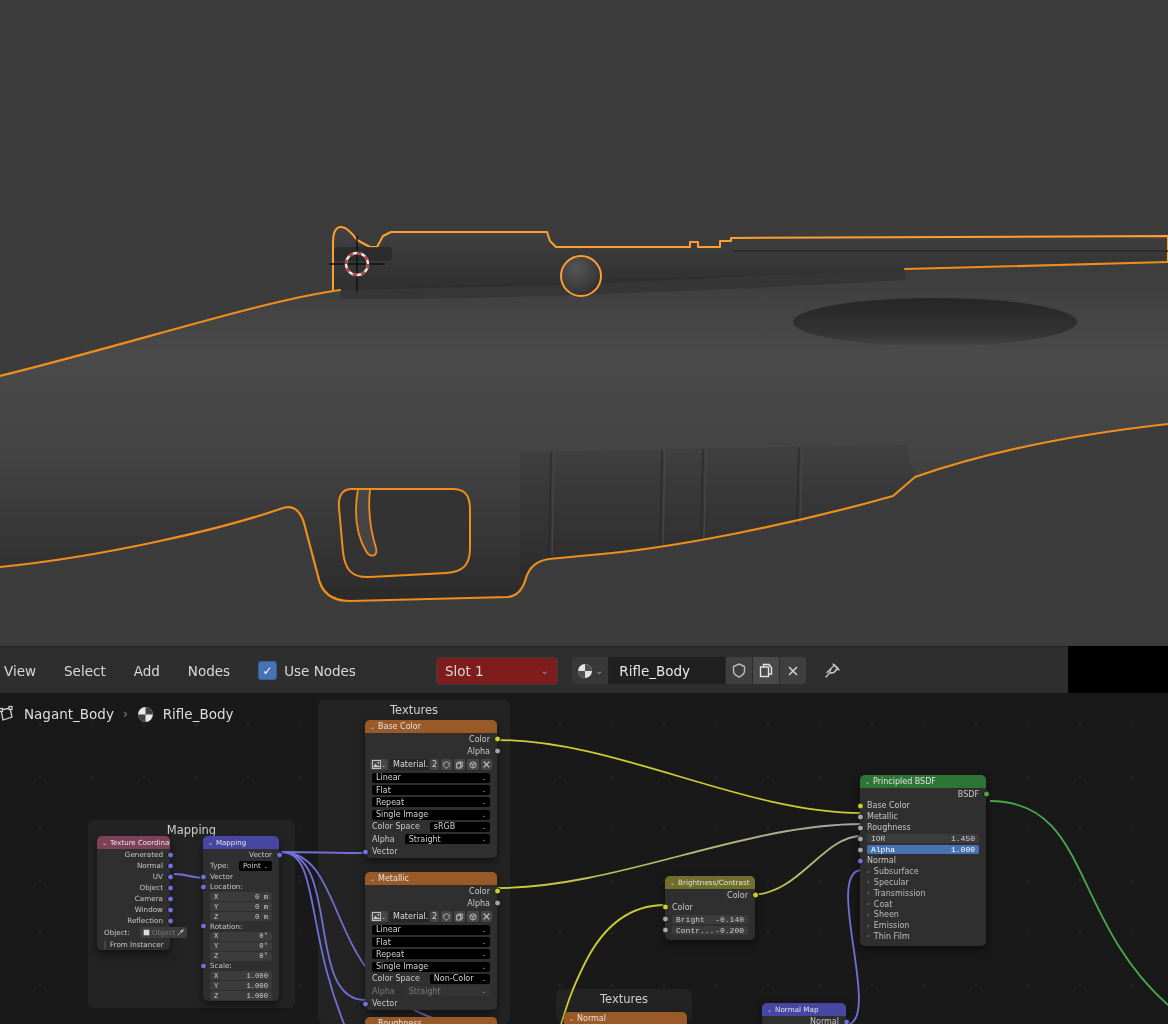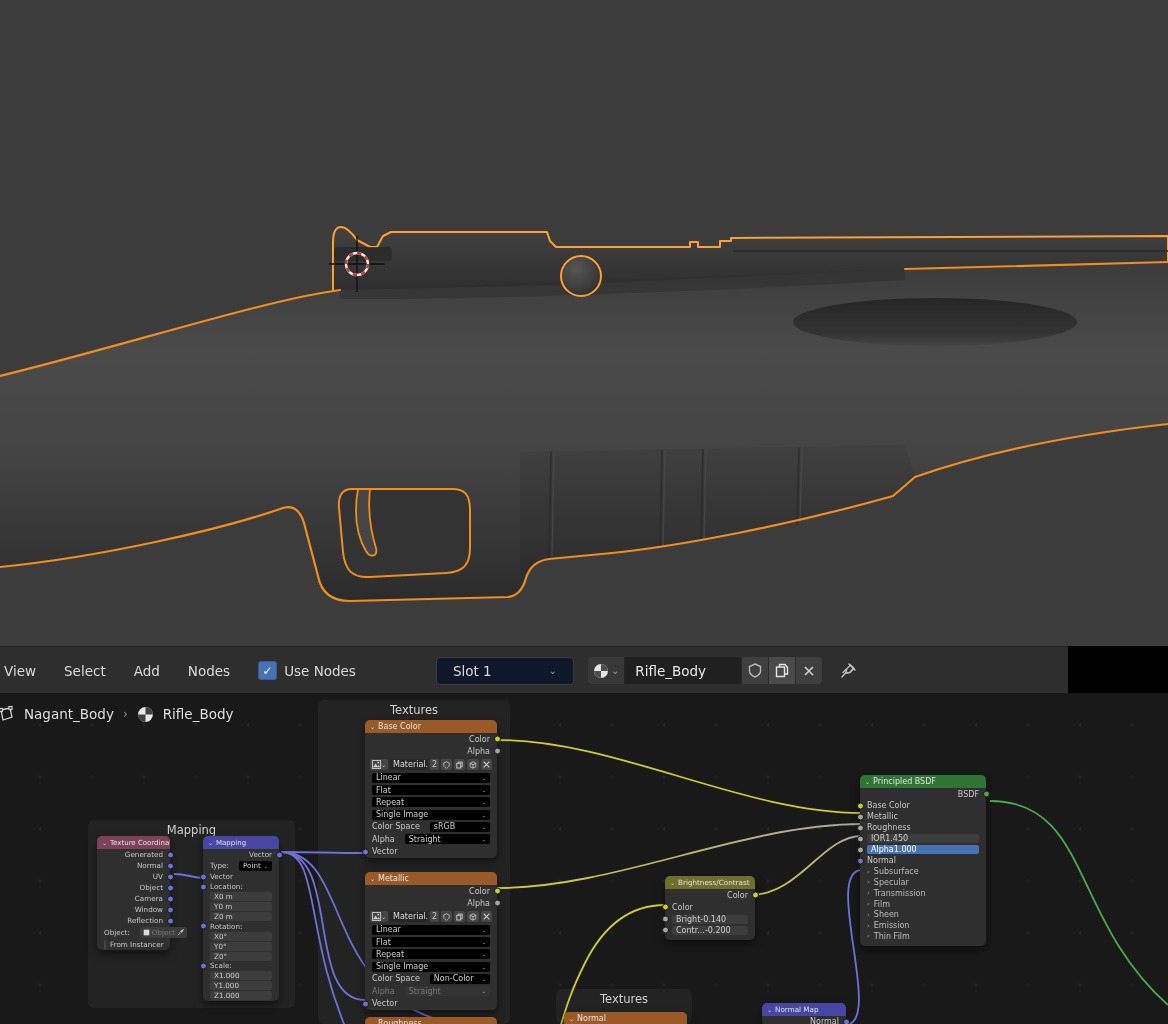--- a/index.html
+++ b/index.html
@@ -8,22 +8,22 @@
   
   #viewport{position:absolute;left:0;top:0;width:1168px;height:646px;background:#3c3c3c;}
   
   #nheader{position:absolute;left:0;top:646px;width:1068px;height:47px;background:#2e2e2e;
            border-top:1px solid #242424;display:flex;align-items:center;color:#d9d9d9;font-size:13.5px;}
   .menu-item{padding:0 14px;cursor:default;}
   .menu-item:first-child{padding-left:4px;}
   .chkwrap{display:flex;align-items:center;gap:7px;margin-left:14px;}
   .chkbox{width:17px;height:17px;background:#4772b3;border-radius:3px;border:1px solid #3a5f96;
           display:flex;align-items:center;justify-content:center;color:#fff;font-size:12px;line-height:1;}
-  .slot-dd{margin-left:80px;width:104px;height:26px;background:#0f172a;border:1px solid #3d3d3d;border-radius:4px;
-           display:flex;align-items:center;justify-content:space-between;padding:0 16px;}
+  .slot-dd{margin-left:80px;width:104px;height:26px;background:#7f1d1d;border:1px solid #3d3d3d;border-radius:4px;
+           display:flex;align-items:center;justify-content:space-between;padding:0 8px;}
   .dd-chev{color:#9a9a9a;font-size:10px;}
   .mat-widget{margin-left:14px;display:flex;align-items:stretch;height:27px;border-radius:4px;overflow:hidden;}
   .mat-sph{background:#383838;display:flex;align-items:center;gap:2px;padding:0 5px;border-right:1px solid #232323;}
   .mat-name{background:#202020;display:flex;align-items:center;padding:0 10px;min-width:96px;color:#e8e8e8;}
   .mat-btn{background:#3f3f3f;display:flex;align-items:center;justify-content:center;width:26px;border-left:1px solid #2a2a2a;}
   .mat-btn.lite{background:#4a4a4a;}
   .pin{margin-left:16px;display:flex;align-items:center;}
   
   #editor{position:absolute;left:0;top:693px;width:1168px;height:331px;background:#191919;overflow:hidden;
           background-image:radial-gradient(circle,#242424 1.4px,transparent 1.8px);
@@ -45,21 +45,21 @@
         transform:translateY(-50%);box-sizing:border-box;}
   .sock.l{left:-3.5px;} .sock.r{right:-3.5px;}
   .sy{background:#cdcd33;} .sg{background:#a5a5a5;} .sv{background:#7070d8;} .ss{background:#4aa94a;}
   .select{flex:1;height:10px;background:#000000;border-radius:2px;display:flex;align-items:center;
           justify-content:space-between;padding:0 4px;margin:1px 0;color:#d0d0d0;}
   .select .v{font-size:5.5px;color:#9a9a9a;}
   .lbl{margin-right:10px;}
   .dim{color:#787878;}
   .dim .select,.select.dimf{background:#343434;color:#787878;}
   .numf{flex:1;height:9px;background:#3c3c3c;border-radius:2px;display:flex;align-items:center;
-        justify-content:flex-start;padding:0 4px;margin:0.7px 0;color:#d0d0d0;}
+        justify-content:space-between;padding:0 4px;margin:0.7px 0;color:#d0d0d0;font-family:Liberation Mono, monospace;}
   .numf.hl{background:#4772b3;color:#fff;}
   .imgrow{display:flex;align-items:center;gap:2px;height:14px;padding:0 5px;}
   .ibtn{background:#464646;border-radius:2px;height:11px;display:flex;align-items:center;justify-content:center;
         padding:0 2px;color:#cfcfcf;}
   .iname{background:#262626;border-radius:2px;height:11px;flex:1;display:flex;align-items:center;padding:0 3px;
          color:#ddd;overflow:hidden;}
   .collapse-row{display:flex;align-items:center;gap:4px;height:10.8px;padding:0 7px;color:#bdbdbd;}
   .collapse-row .a{font-size:7px;color:#999;}
   .tiny{font-size:7.2px;}
   .objf{flex:1;height:11px;background:#3c3c3c;border-radius:2px;display:flex;align-items:center;gap:2px;padding:0 3px;}
@@ -649,21 +649,21 @@
       <div class="collapse-row">
           <span class="a">›</span>
           <span>Specular</span>
         </div>
       <div class="collapse-row">
           <span class="a">›</span>
           <span>Transmission</span>
         </div>
       <div class="collapse-row">
           <span class="a">›</span>
-          <span>Film</span>
+          <span>Coat</span>
         </div>
       <div class="collapse-row">
           <span class="a">›</span>
           <span>Sheen</span>
         </div>
       <div class="collapse-row">
           <span class="a">›</span>
           <span>Emission</span>
         </div>
       <div class="collapse-row">

